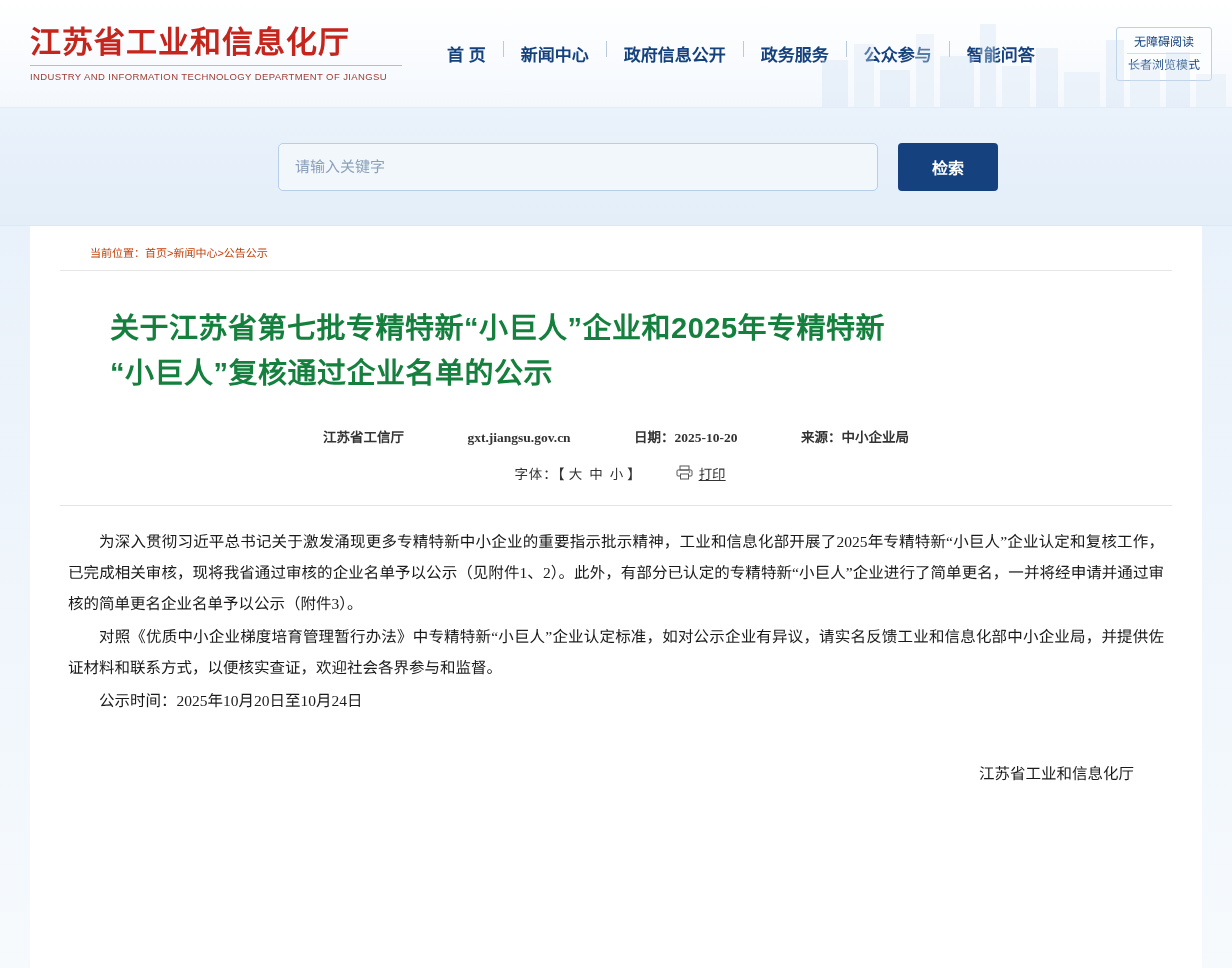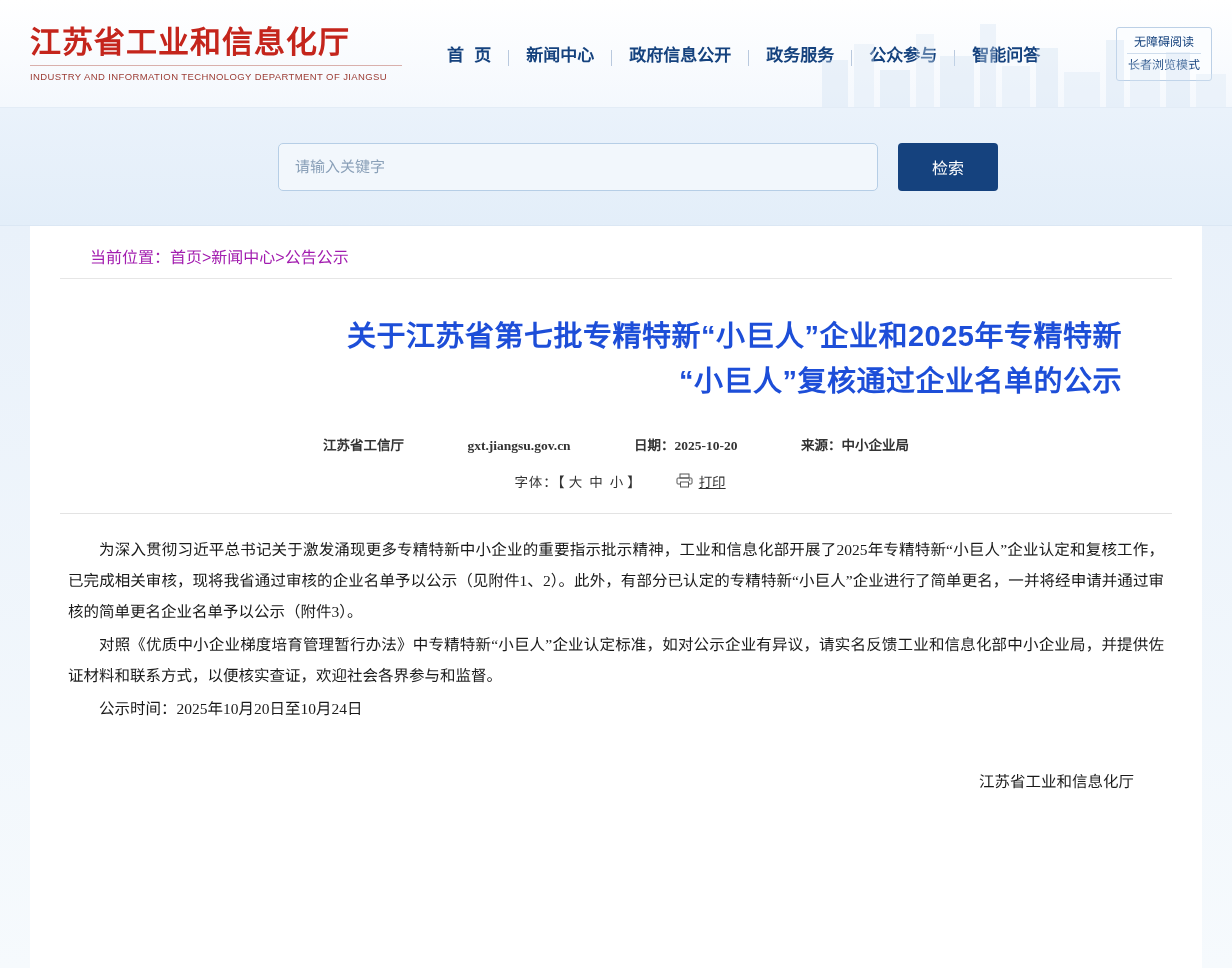--- a/index.html
+++ b/index.html
@@ -50,25 +50,24 @@
     white-space: nowrap;
   }
   .logo-rule {
     margin-top: 4px;
     height: 1px;
     background: #d9b0ac;
     width: 372px;
   }
   .main-nav {
     display: flex;
-    align-items: flex-end;
+    align-items: flex-start;
     gap: 0;
     flex: 1;
     margin-left: 30px;
-    font-family: Liberation Mono, monospace;
   }
   .nav-item {
     font-size: 17px;
     font-weight: 700;
     color: #15427e;
     padding: 0 17px;
     white-space: nowrap;
     cursor: pointer;
   }
   .nav-sep {
@@ -121,21 +120,21 @@
     outline: none;
     margin-left: 44px;
   }
   .search-input::placeholder { color: #8aa0b8; }
   .search-button {
     width: 100px;
     height: 48px;
     background: #15427e;
     color: #fff;
     font-size: 16px;
-    font-weight: 400;
+    font-weight: 700;
     border: none;
     border-radius: 4px;
     cursor: pointer;
     font-family: "Liberation Sans", sans-serif;
   }
 
   
   .page-wrap {
     position: relative;
     background: #ffffff;
@@ -151,32 +150,32 @@
   .side-tint-right { right: 0; }
 
   .content-card {
     position: relative;
     margin: 0 30px;
     background: #fff;
     padding: 0 30px 20px;
     min-height: 742px;
   }
   .breadcrumb {
-    font-size: 16px;
-    color: #a21caf;
+    font-size: 11px;
+    color: #c2410c;
     padding: 18px 0 10px 30px;
     border-bottom: 1px solid #e6e6e6;
   }
   .breadcrumb span { cursor: pointer; }
 
   .doc-title {
-    text-align: right;
+    text-align: left;
     font-size: 29px;
     font-weight: 700;
-    color: #1d4ed8;
+    color: #15803d;
     line-height: 1.55;
     padding: 35px 50px 8px;
     letter-spacing: .5px;
   }
   .doc-meta {
     text-align: center;
     font-family: "Liberation Serif", serif;
     font-size: 13.5px;
     color: #333;
     margin-top: 22px;

